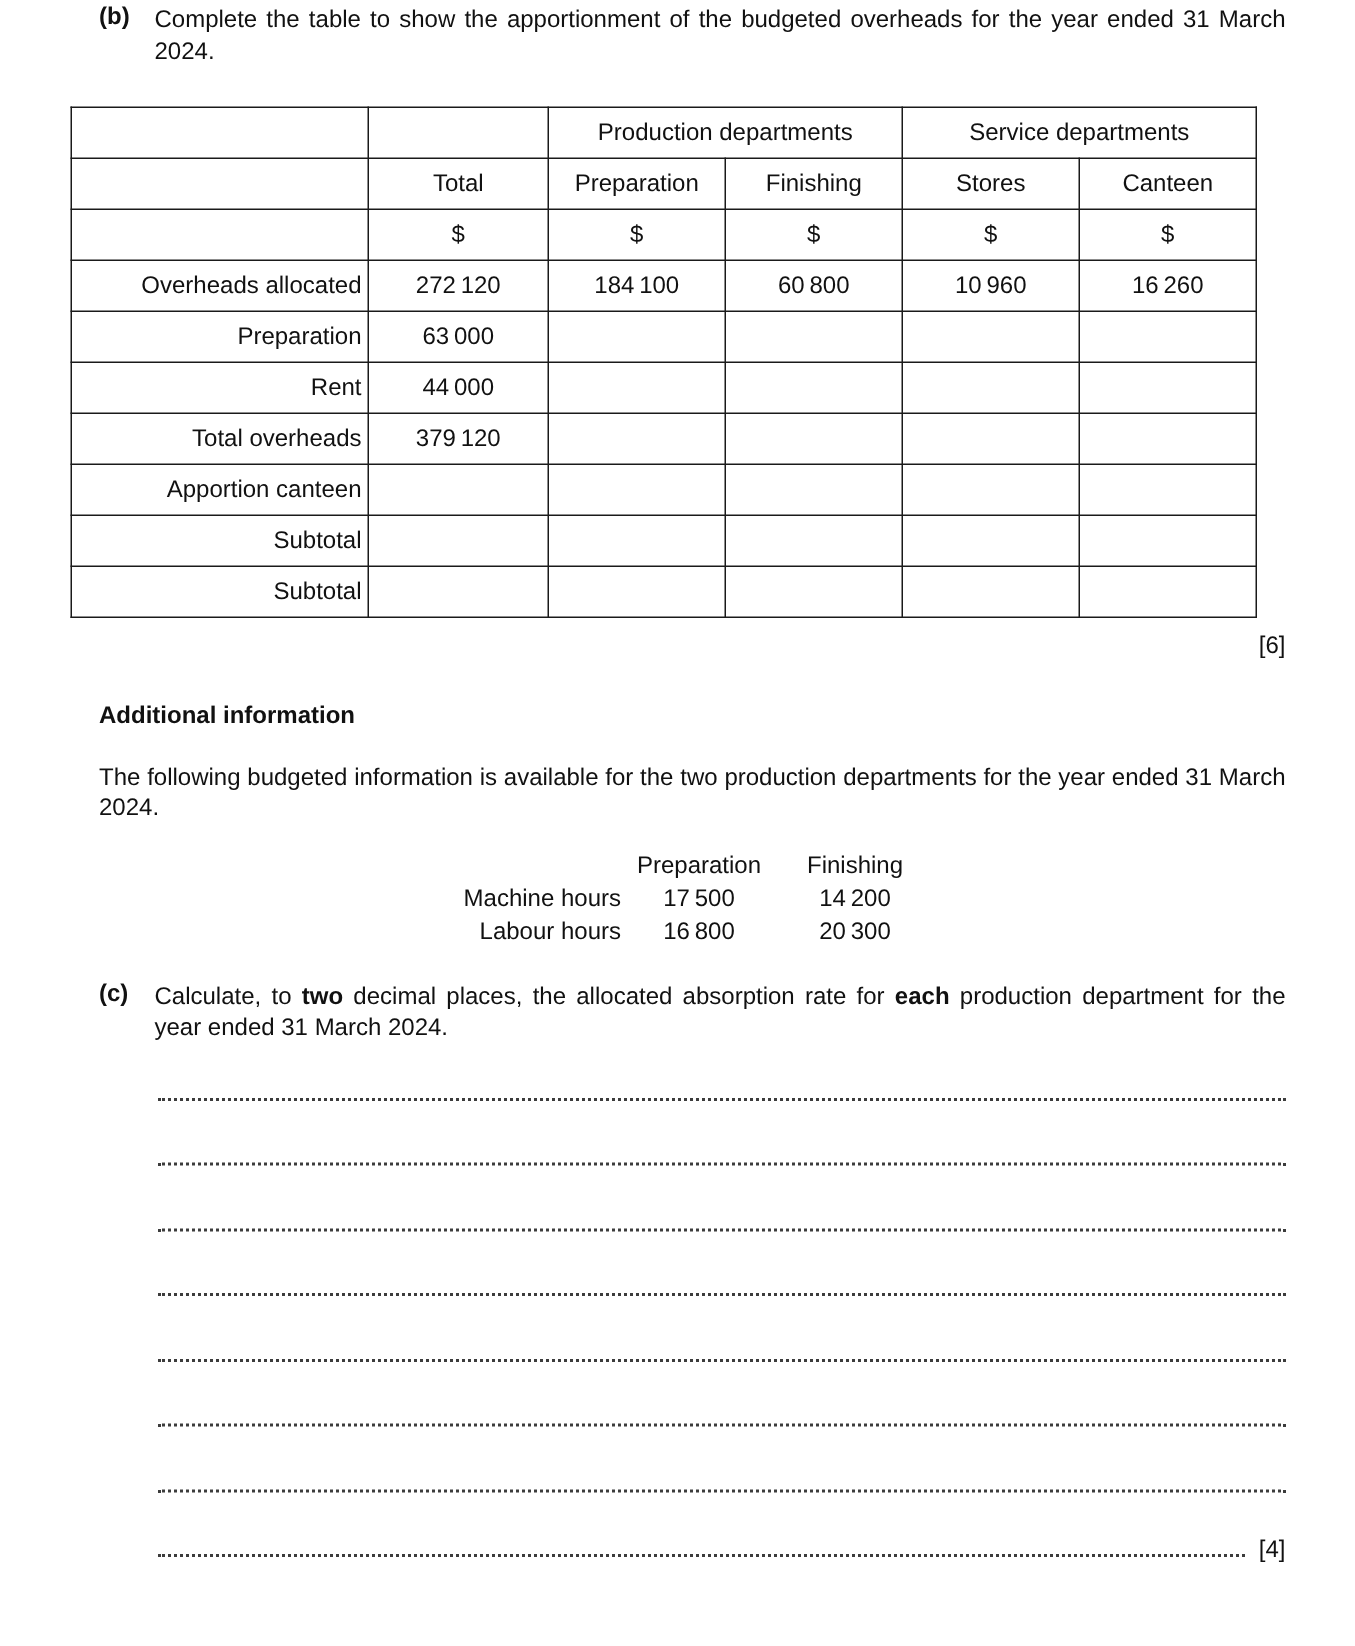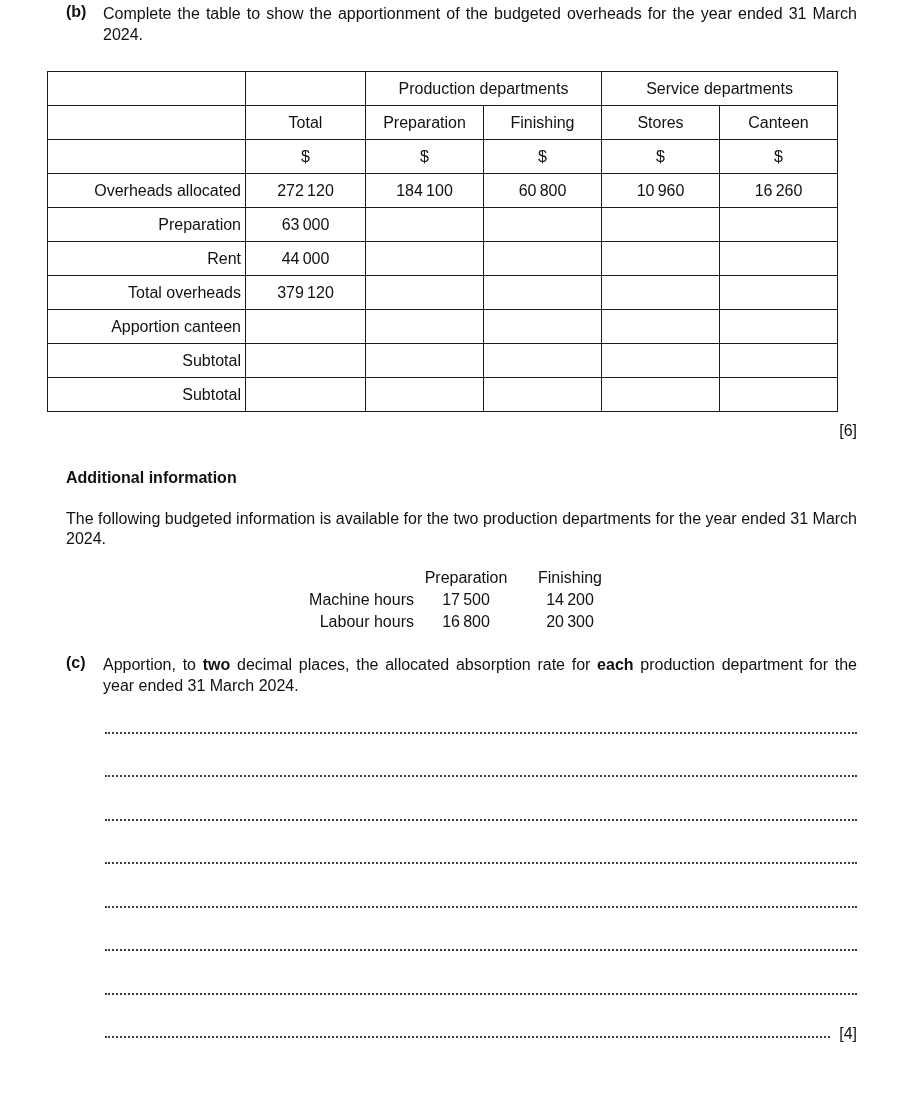--- a/index.html
+++ b/index.html
@@ -202,21 +202,21 @@
     </div>
     <div class="hours-row">
       <span class="hours-label">Labour hours</span>
       <span class="hours-col">16 800</span>
       <span class="hours-col">20 300</span>
     </div>
   </div>
 
   <div class="q-row q-c">
     <span class="q-label">(c)</span>
-    <span class="q-text"><span>Apportion, to </span><span class="bold">two</span><span> decimal places, the allocated absorption rate for </span><span class="bold">each</span><span> production department for the year ended 31 March 2024.</span></span>
+    <span class="q-text"><span>Calculate, to </span><span class="bold">two</span><span> decimal places, the allocated absorption rate for </span><span class="bold">each</span><span> production department for the year ended 31 March 2024.</span></span>
   </div>
 
   <div class="answers">
     <div class="answer-line">
         <div class="dots"></div>
       </div>
     <div class="answer-line">
         <div class="dots"></div>
       </div>
     <div class="answer-line">

